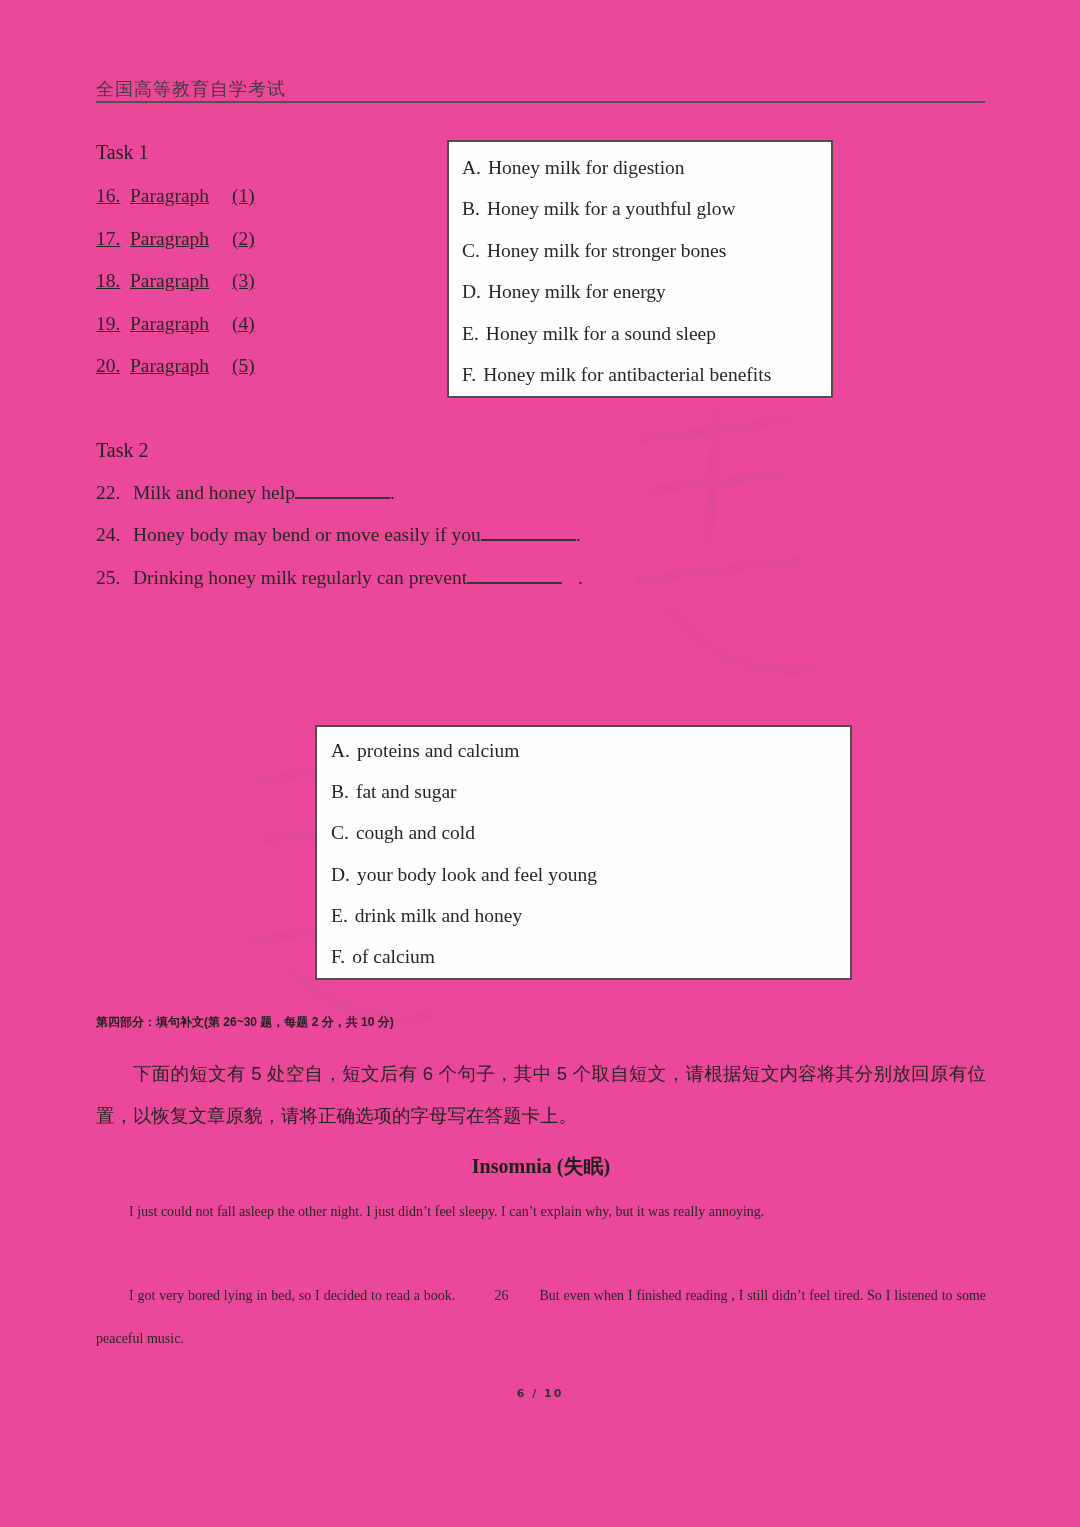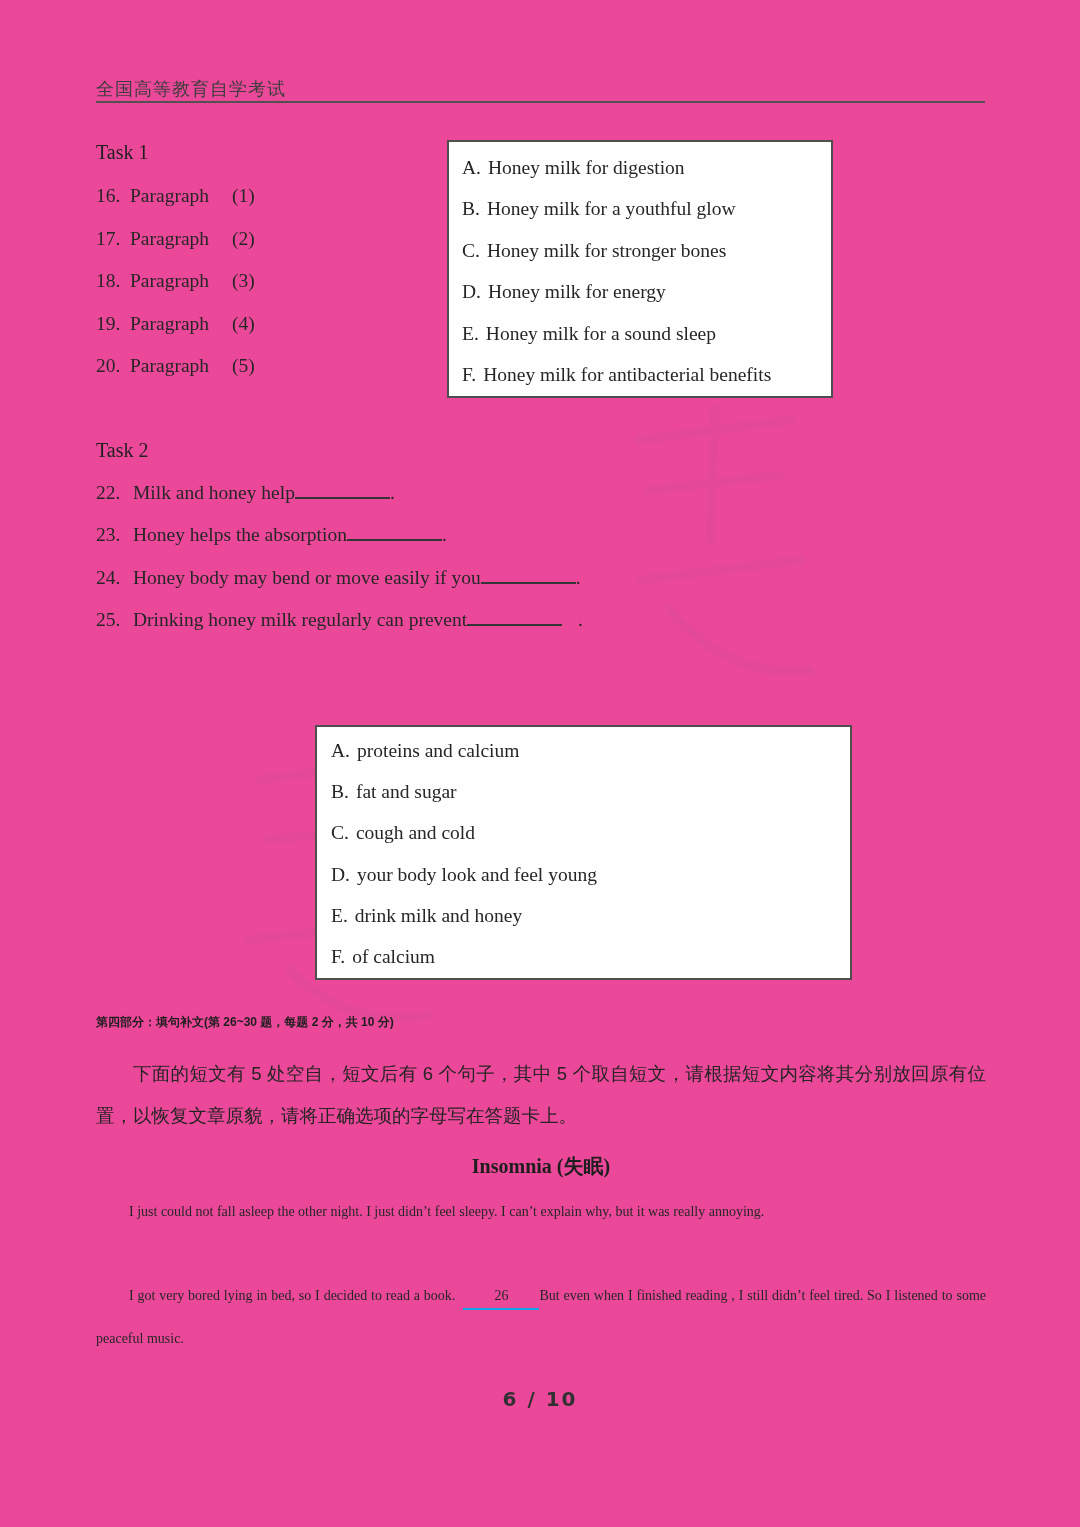--- a/index.html
+++ b/index.html
@@ -14,21 +14,21 @@
   .hdr-title { position:absolute; left:96px; top:77px; font-size:18px; color:#3d3d3d; letter-spacing:1px;
                font-family:"Liberation Sans","DejaVu Sans",sans-serif; }
   .hdr-rule  { position:absolute; left:96px; top:101px; width:889px; height:2px; background:#515151; }
 
   
   .task-title { position:absolute; left:96px; font-weight:normal; font-size:20px; color:#1f1f1f; }
   #task1-title { top:141px; }
   #task2-title { top:439px; }
 
   
-  .t1-list { position:absolute; left:96px; top:175px; }
+  .t1-list { position:absolute; left:96px; top:175px;text-decoration:underline; }
   .t1-row  { height:42.5px; display:flex; align-items:center; font-size:19.5px; color:#262626; }
   .t1-num  { width:34px; }
   .t1-slot { margin-left:23px; }
 
   
   .optbox { position:absolute; border:2px solid #4e4e4e; box-sizing:border-box; background:#fefefe; }
   #box1 { left:447px; top:140px; width:386px; height:258px; padding:5px 0 0 13px; }
   #box2 { left:315px; top:725px; width:537px; height:255px; padding:3px 0 0 14px; }
   .opt-row { display:flex; align-items:center; font-size:19.5px; color:#262626; }
   #box1 .opt-row { height:41.5px; }
@@ -51,25 +51,25 @@
   .part4-instructions { position:absolute; left:96px; top:1053px; width:890px;
                         font-size:18.5px; line-height:42px; text-indent:2em; text-align:justify; color:#242424;
                         font-family:"Liberation Sans","DejaVu Sans",sans-serif; }
   .passage-title { position:absolute; left:96px; top:1153px; width:890px; text-align:center;
                    font-weight:bold; font-size:20px; color:#1e1e1e; }
   .para { position:absolute; left:96px; width:890px; font-size:14px; line-height:42.5px;
           text-align:justify; text-indent:33px; color:#262626; }
   #para1 { top:1191px; }
   #para2 { top:1275px; }
   .blank26 { display:inline-block; min-width:76px; text-align:center; text-indent:0;
-             border-bottom:2px solid #0ea5e9; line-height:24px; margin-left:8px; }
+             border-bottom:2px solid #ec4899; line-height:24px; margin-left:8px; }
 
   
   .page-num { position:absolute; left:0; top:1387px; width:100%; text-align:center;
-              font-family:"DejaVu Sans",sans-serif; font-size:20px; font-weight:600;
+              font-family:"DejaVu Sans",sans-serif; font-size:11px; font-weight:600;
               color:#313131; letter-spacing:2px; }
   .footer-mark { position:absolute; right:26px; top:1463px; font-size:34px; font-weight:bold;
                  color:#ffffff; letter-spacing:1px;
                  font-family:"Liberation Sans","DejaVu Sans",sans-serif;
                  -webkit-text-stroke:1.2px #909090;
                  text-shadow:2px 3px 2px #ababab, -1px -1px 1px #d6d6d6; }
 
   
   .faint-wm { position:absolute; left:170px; top:380px; width:760px; height:680px;
               opacity:0.05; pointer-events:none; }
@@ -147,23 +147,20 @@
     </div>
   </div>
 
   <div id="task2-title" class="task-title">Task 2</div>
 
   <div class="t2-list">
     <div class="t2-row">
       <span class="t2-num">22.</span><span>Milk and honey help</span><span class="blank"></span><span class="t2-tail">.</span>
     </div>
     <div class="t2-row">
-      <span class="t2-num">23.</span><span>Honey helps the absorption</span><span class="blank"></span><span class="t2-tail">.</span>
-    </div>
-    <div class="t2-row">
       <span class="t2-num">24.</span><span>Honey body may bend or move easily if you</span><span class="blank"></span><span class="t2-tail">.</span>
     </div>
     <div class="t2-row gap-tail">
       <span class="t2-num">25.</span><span>Drinking honey milk regularly can prevent</span><span class="blank"></span><span class="t2-tail">.</span>
     </div>
   </div>
 
   <div id="box2" class="optbox">
     <div class="opt-row">
       <span class="opt-letter">A.</span>

